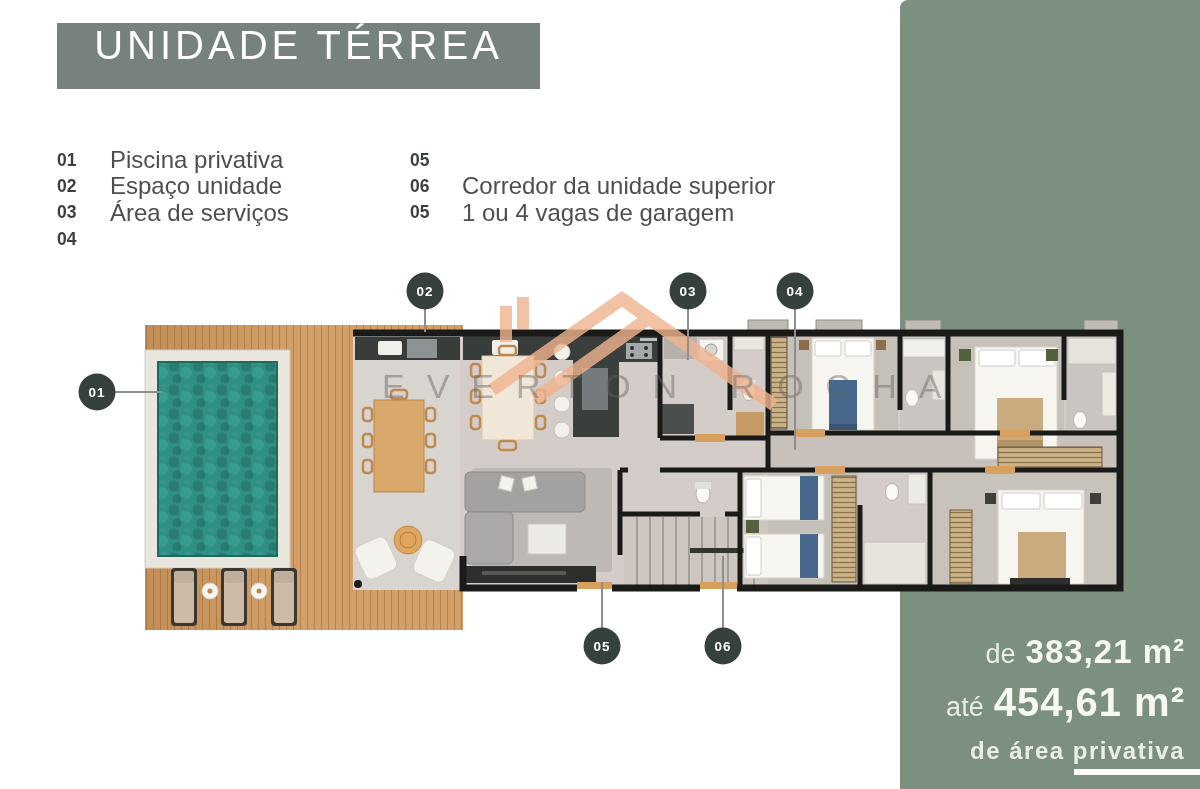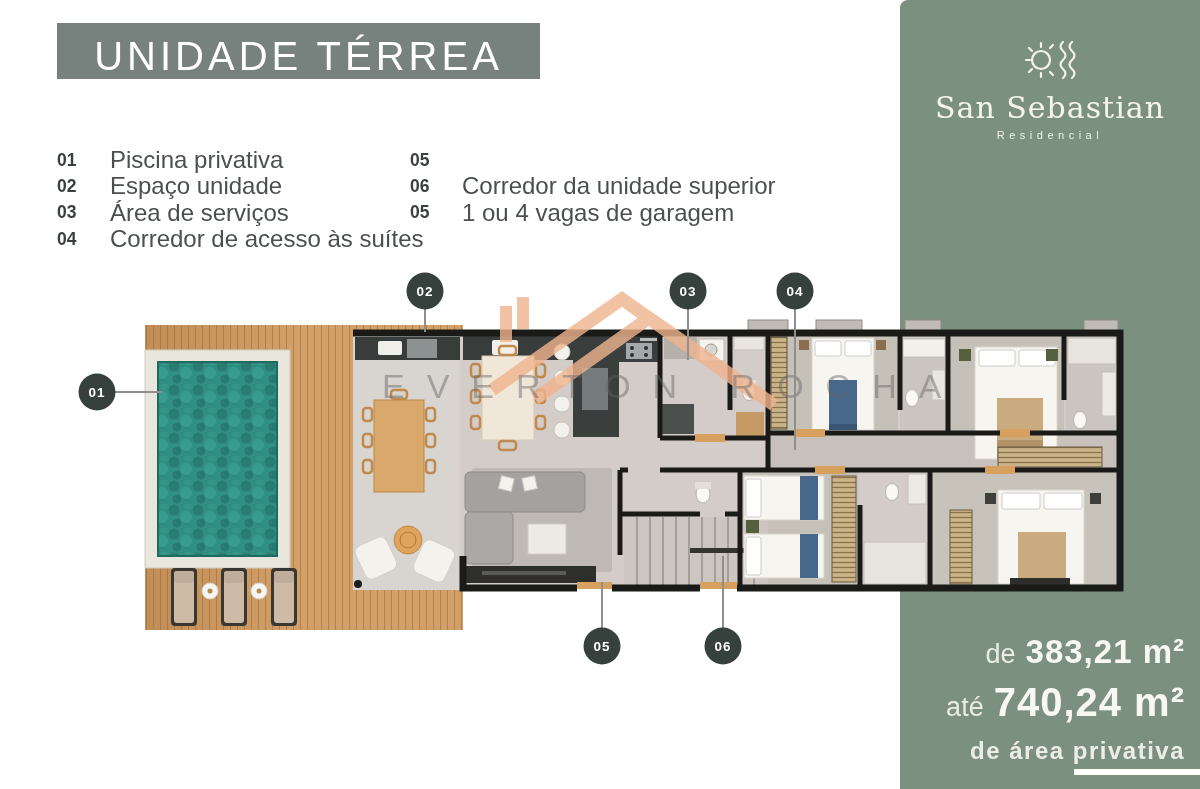--- a/index.html
+++ b/index.html
@@ -16,22 +16,22 @@
   .area-block{position:absolute;top:632px;right:15px;text-align:right;color:#f2f4ec;white-space:nowrap;margin-left:38px;}
   .area-line{line-height:40px;}
   .area-line2{line-height:48px;}
   .area-prefix{font-size:27px;font-weight:300;opacity:.92;margin-right:10px;}
   .area-value{font-size:33px;font-weight:700;letter-spacing:1px;color:#f6f8f1;}
   .area-value2{font-size:40px;font-weight:700;letter-spacing:1px;color:#f6f8f1;}
   .area-suffix{font-size:24px;font-weight:700;letter-spacing:1.5px;line-height:32px;opacity:.95;}
   .underline-bar{position:absolute;top:769px;right:0;width:126px;height:6px;background:#fcfcf9;}
 
   
-  .banner{position:absolute;left:57px;top:23px;width:483px;height:56px;background:var(--slate);
-          display:flex;align-items:flex-end;justify-content:center;}
+  .banner{position:absolute;left:57px;top:23px;width:483px;height:66px;background:var(--slate);
+          display:flex;align-items:flex-start;justify-content:center;}
   .banner span{color:#ffffff;font-size:40px;font-weight:300;letter-spacing:4px;white-space:nowrap;}
 
   
   .legend{position:absolute;top:147px;}
   .legend.col1{left:57px;}
   .legend.col2{left:410px;}
   .lrow{display:flex;height:26.3px;align-items:center;}
   .lnum{display:inline-block;width:53px;font-size:17.5px;font-weight:700;color:var(--ink);}
   .col2 .lnum{width:52px;}
   .llabel{font-size:24px;color:var(--label);}
@@ -39,45 +39,27 @@
   .plan-svg{position:absolute;left:0;top:0;z-index:2;}
   .green-panel{z-index:1;}
   .banner,.legend{z-index:3;}
 </style>
 </head>
 <body>
 
 <div class="canvas">
 
   <div class="green-panel">
-    <div class="logo-block">
-      <svg class="logo-icon" width="62" height="58" viewBox="0 0 62 58">
-        <g stroke="#f2f4ea" stroke-width="2.2" fill="none" stroke-linecap="round">
-          <circle cx="22" cy="30" r="9"></circle>
-          <line x1="22" y1="13" x2="22" y2="17"></line>
-          <line x1="22" y1="43" x2="22" y2="47"></line>
-          <line x1="7" y1="30" x2="11" y2="30"></line>
-          <line x1="10" y1="18" x2="13" y2="21"></line>
-          <line x1="10" y1="42" x2="13" y2="39"></line>
-          <line x1="31" y1="18" x2="34" y2="15"></line>
-          <line x1="31" y1="42" x2="34" y2="45"></line>
-          <path d="M44,12 q-5,4.5 0,9 q5,4.5 0,9 q-5,4.5 0,9 q5,4.5 0,9"></path>
-          <path d="M53,12 q-5,4.5 0,9 q5,4.5 0,9 q-5,4.5 0,9 q5,4.5 0,9"></path>
-        </g>
-      </svg>
-      <div class="logo-name">San Sebastian</div>
-      <div class="logo-sub">Residencial</div>
-    </div>
 
     <div class="area-block">
       <div class="area-line">
         <span class="area-prefix">de</span><span class="area-value">383,21 m²</span>
       </div>
       <div class="area-line area-line2">
-        <span class="area-prefix">até</span><span class="area-value area-value2">740,24 m²</span>
+        <span class="area-prefix">até</span><span class="area-value area-value2">454,61 m²</span>
       </div>
       <div class="area-suffix">de área privativa</div>
     </div>
     <div class="underline-bar"></div>
   </div>
 
   <svg class="plan-svg" width="1200" height="789" viewBox="0 0 1200 789">
     <defs>
       <pattern id="planks" width="7" height="60" patternUnits="userSpaceOnUse">
         <rect width="7" height="60" fill="#d2a068"></rect>
@@ -388,21 +370,20 @@
     <div class="lrow">
       <span class="lnum">02</span>
       <span class="llabel">Espaço unidade</span>
     </div>
     <div class="lrow">
       <span class="lnum">03</span>
       <span class="llabel">Área de serviços</span>
     </div>
     <div class="lrow">
       <span class="lnum">04</span>
-      <span class="llabel">Corredor de acesso às suítes</span>
     </div>
   </div>
 
   <div class="legend col2">
     <div class="lrow">
       <span class="lnum">05</span>
     </div>
     <div class="lrow">
       <span class="lnum">06</span>
       <span class="llabel">Corredor da unidade superior</span>

